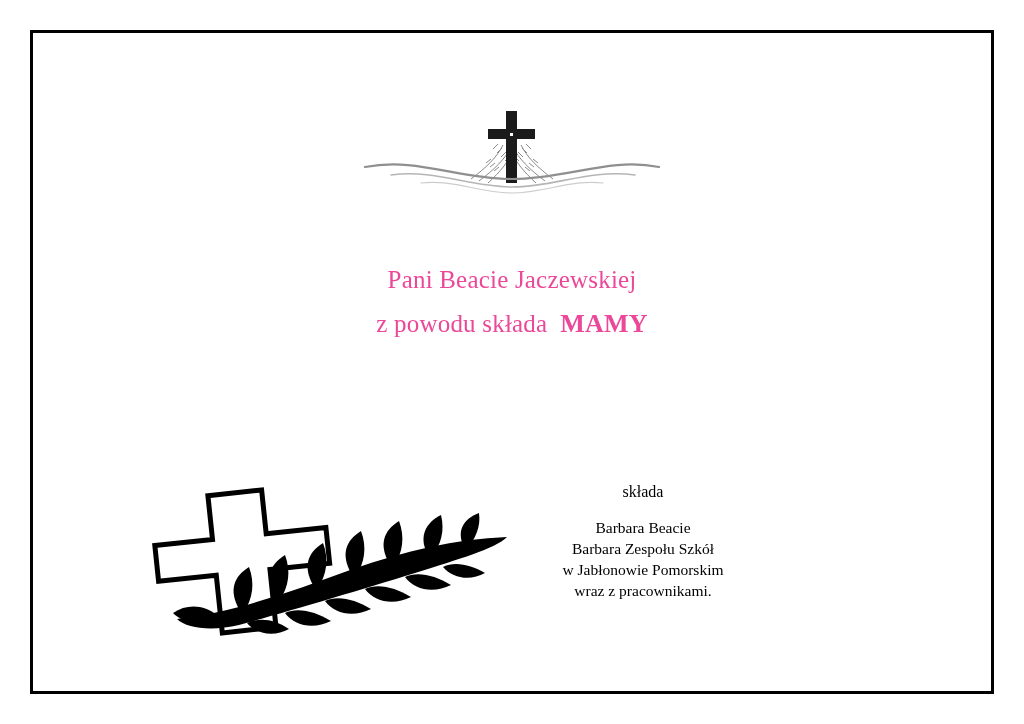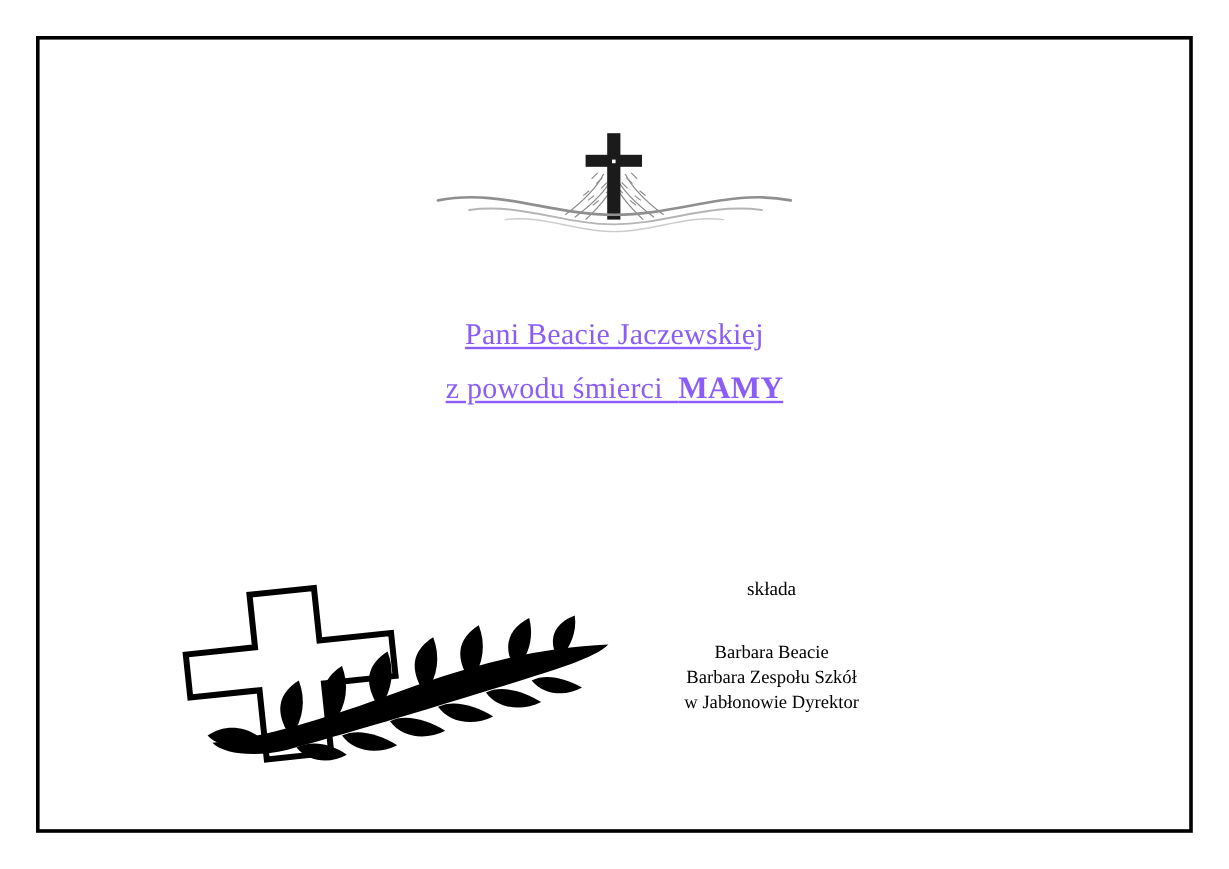--- a/index.html
+++ b/index.html
@@ -49,43 +49,42 @@
     position: absolute;
     left: 0;
     right: 0;
     top: 225px;
     text-align: center;
   }
   .message .line {
     font-size: 25px;
     line-height: 44px;
     letter-spacing: 0.2px;
-    color: #8b5cf6;
-    text-decoration: underline;
+    color: #ec4899;
   }
   .message .line.l3 {
     white-space: pre;
   }
   .message .strong {
     font-weight: bold;
     font-size: 26px;
   }
 
   
   .signature {
     position: absolute;
     right: 218px;
     top: 448px;
     width: 260px;
     text-align: center;
   }
   .signature .skl {
     font-size: 16px;
     line-height: 22px;
-    margin-bottom: 30px;
+    margin-bottom: 14px;
   }
   .signature .sig-line {
     font-size: 15.5px;
     line-height: 21px;
   }
 
   
   .cross-branch {
     position: absolute;
     left: 110px;
@@ -134,28 +133,29 @@
           <path d="M44 82 C 88 76, 122 94, 165 94 C 208 94, 242 76, 288 82"></path>
         </g>
         <g fill="none" stroke="#cccccc" stroke-width="1.2" stroke-linecap="round">
           <path d="M74 90 C 106 86, 132 100, 165 100 C 198 100, 224 86, 256 90"></path>
         </g>
       </svg>
     </div>
 
     <div class="message">
       <div class="line">Pani Beacie Jaczewskiej</div>
-      <div class="line l3"><span>z powodu śmierci  </span><span class="strong">MAMY</span></div>
+      <div class="line l3"><span>z powodu składa  </span><span class="strong">MAMY</span></div>
     </div>
 
     <div class="signature">
       <div class="skl">składa</div>
       <div class="sig-line">Barbara Beacie</div>
       <div class="sig-line">Barbara Zespołu Szkół</div>
-      <div class="sig-line">w Jabłonowie Dyrektor</div>
+      <div class="sig-line">w Jabłonowie Pomorskim</div>
+      <div class="sig-line">wraz z pracownikami.</div>
     </div>
 
     <div class="cross-branch">
       <svg viewBox="0 0 390 170" width="390" height="170" aria-hidden="true">
 
         <g transform="rotate(-6 170 85)">
           <path d="M72 12 L126 12 L126 56 L186 56 L186 92 L126 92 L126 150 L72 150 L72 92 L14 92 L14 56 L72 56 Z" fill="#ffffff" stroke="#000000" stroke-width="5"></path>
         </g>
 
         <g fill="#000000">

